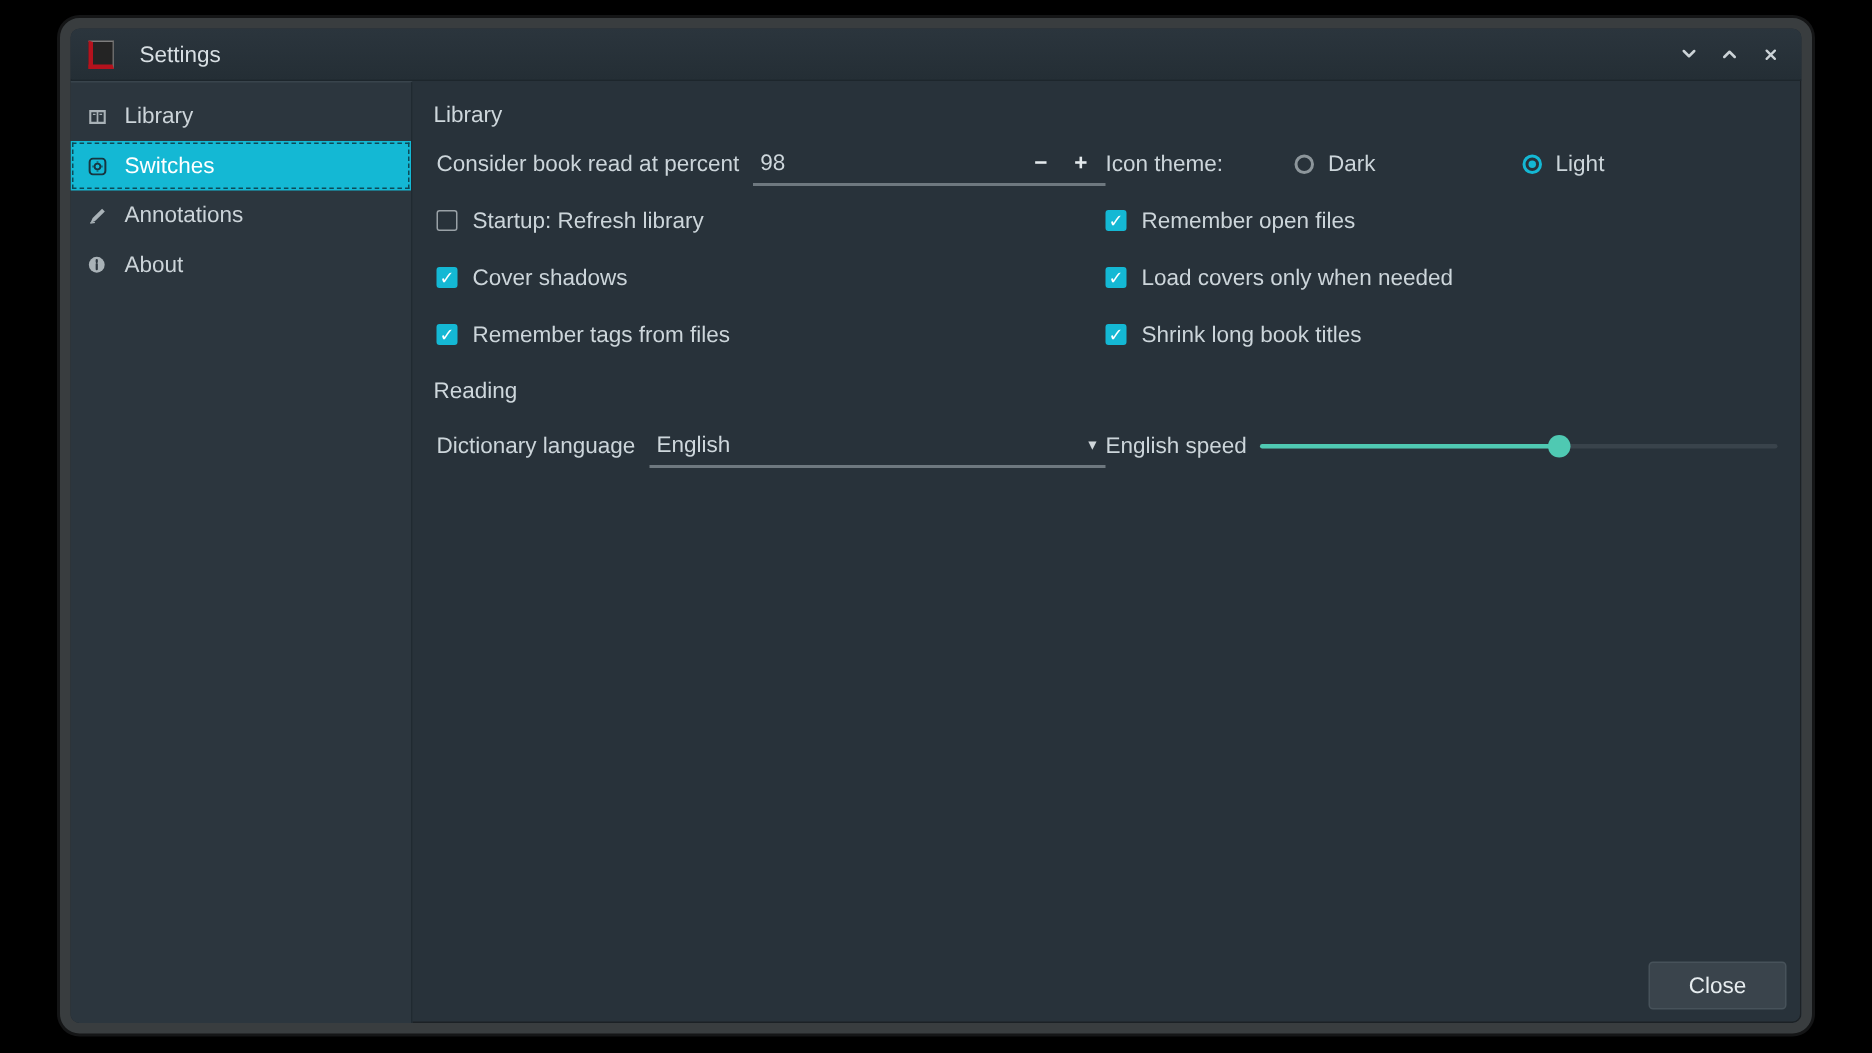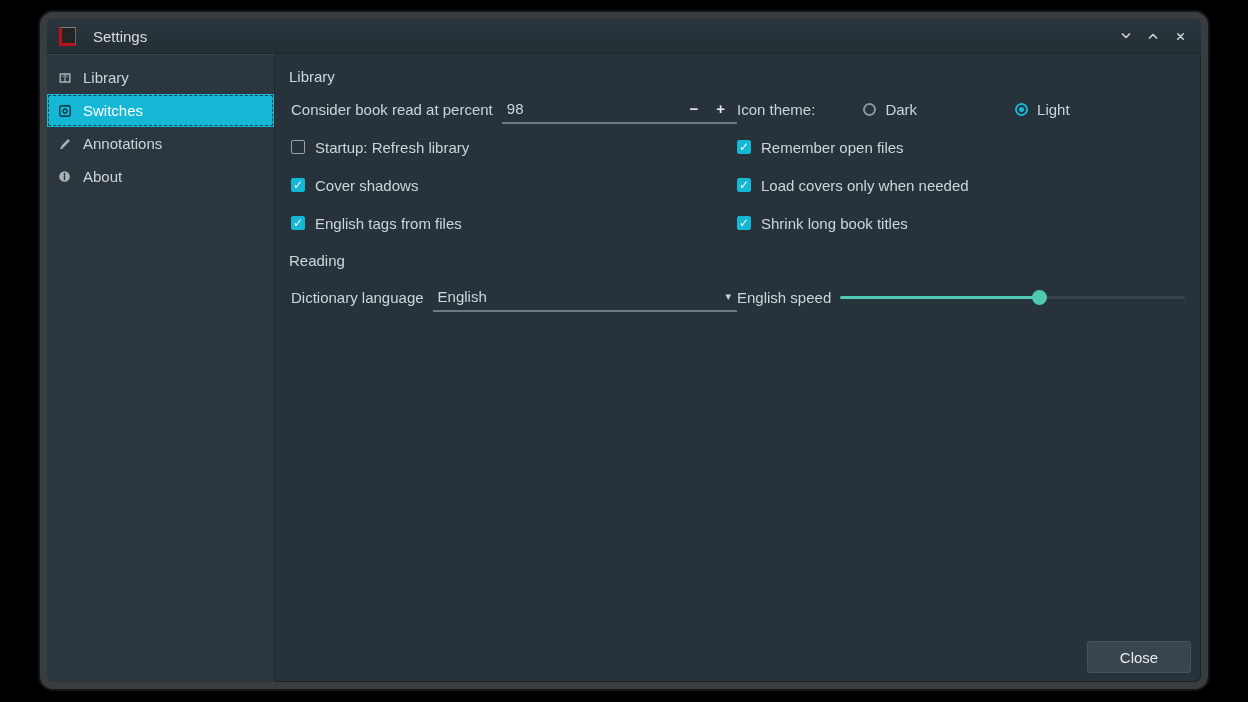--- a/index.html
+++ b/index.html
@@ -99,21 +99,21 @@
   .combo-value{flex:1;color:#ced7dc;font-size:15px;}
   .combo-arrow{color:#cfd6da;font-size:11px;}
   
   .slider{flex:1;margin-left:9px;position:relative;height:16px;min-width:60px;}
   .slider-track{position:absolute;left:0;right:0;top:7px;height:3px;background:#39434b;border-radius:2px;}
   .slider-fill{position:absolute;left:0;top:7px;height:3px;background:#4fc9b2;border-radius:2px;width:var(--pct,58%);}
   .slider-handle{position:absolute;top:1px;width:15px;height:15px;border-radius:50%;background:#4fc9b2;left:calc(var(--pct,58%) - 8px);}
   
   .close-btn{
     position:absolute;right:10px;bottom:9px;
-    width:104px;height:32px;
+    width:92px;height:32px;
     background:#3a444c;border:1px solid #47525a;border-radius:3px;
     color:#e6ecef;font-size:15px;
     display:flex;align-items:center;justify-content:center;
     font-family:inherit;
     margin-top:10px;
   }
 </style>
 </head>
 <body>
 
@@ -224,21 +224,21 @@
         </div>
         <div class="half-right">
           <span class="checkbox checked"></span>
           <span class="label">Load covers only when needed</span>
         </div>
       </div>
 
       <div class="row">
         <div class="half-left">
           <span class="checkbox checked"></span>
-          <span class="label">English tags from files</span>
+          <span class="label">Remember tags from files</span>
         </div>
         <div class="half-right">
           <span class="checkbox checked"></span>
           <span class="label">Shrink long book titles</span>
         </div>
       </div>
 
       <div class="section-header reading">Reading</div>
 
 

